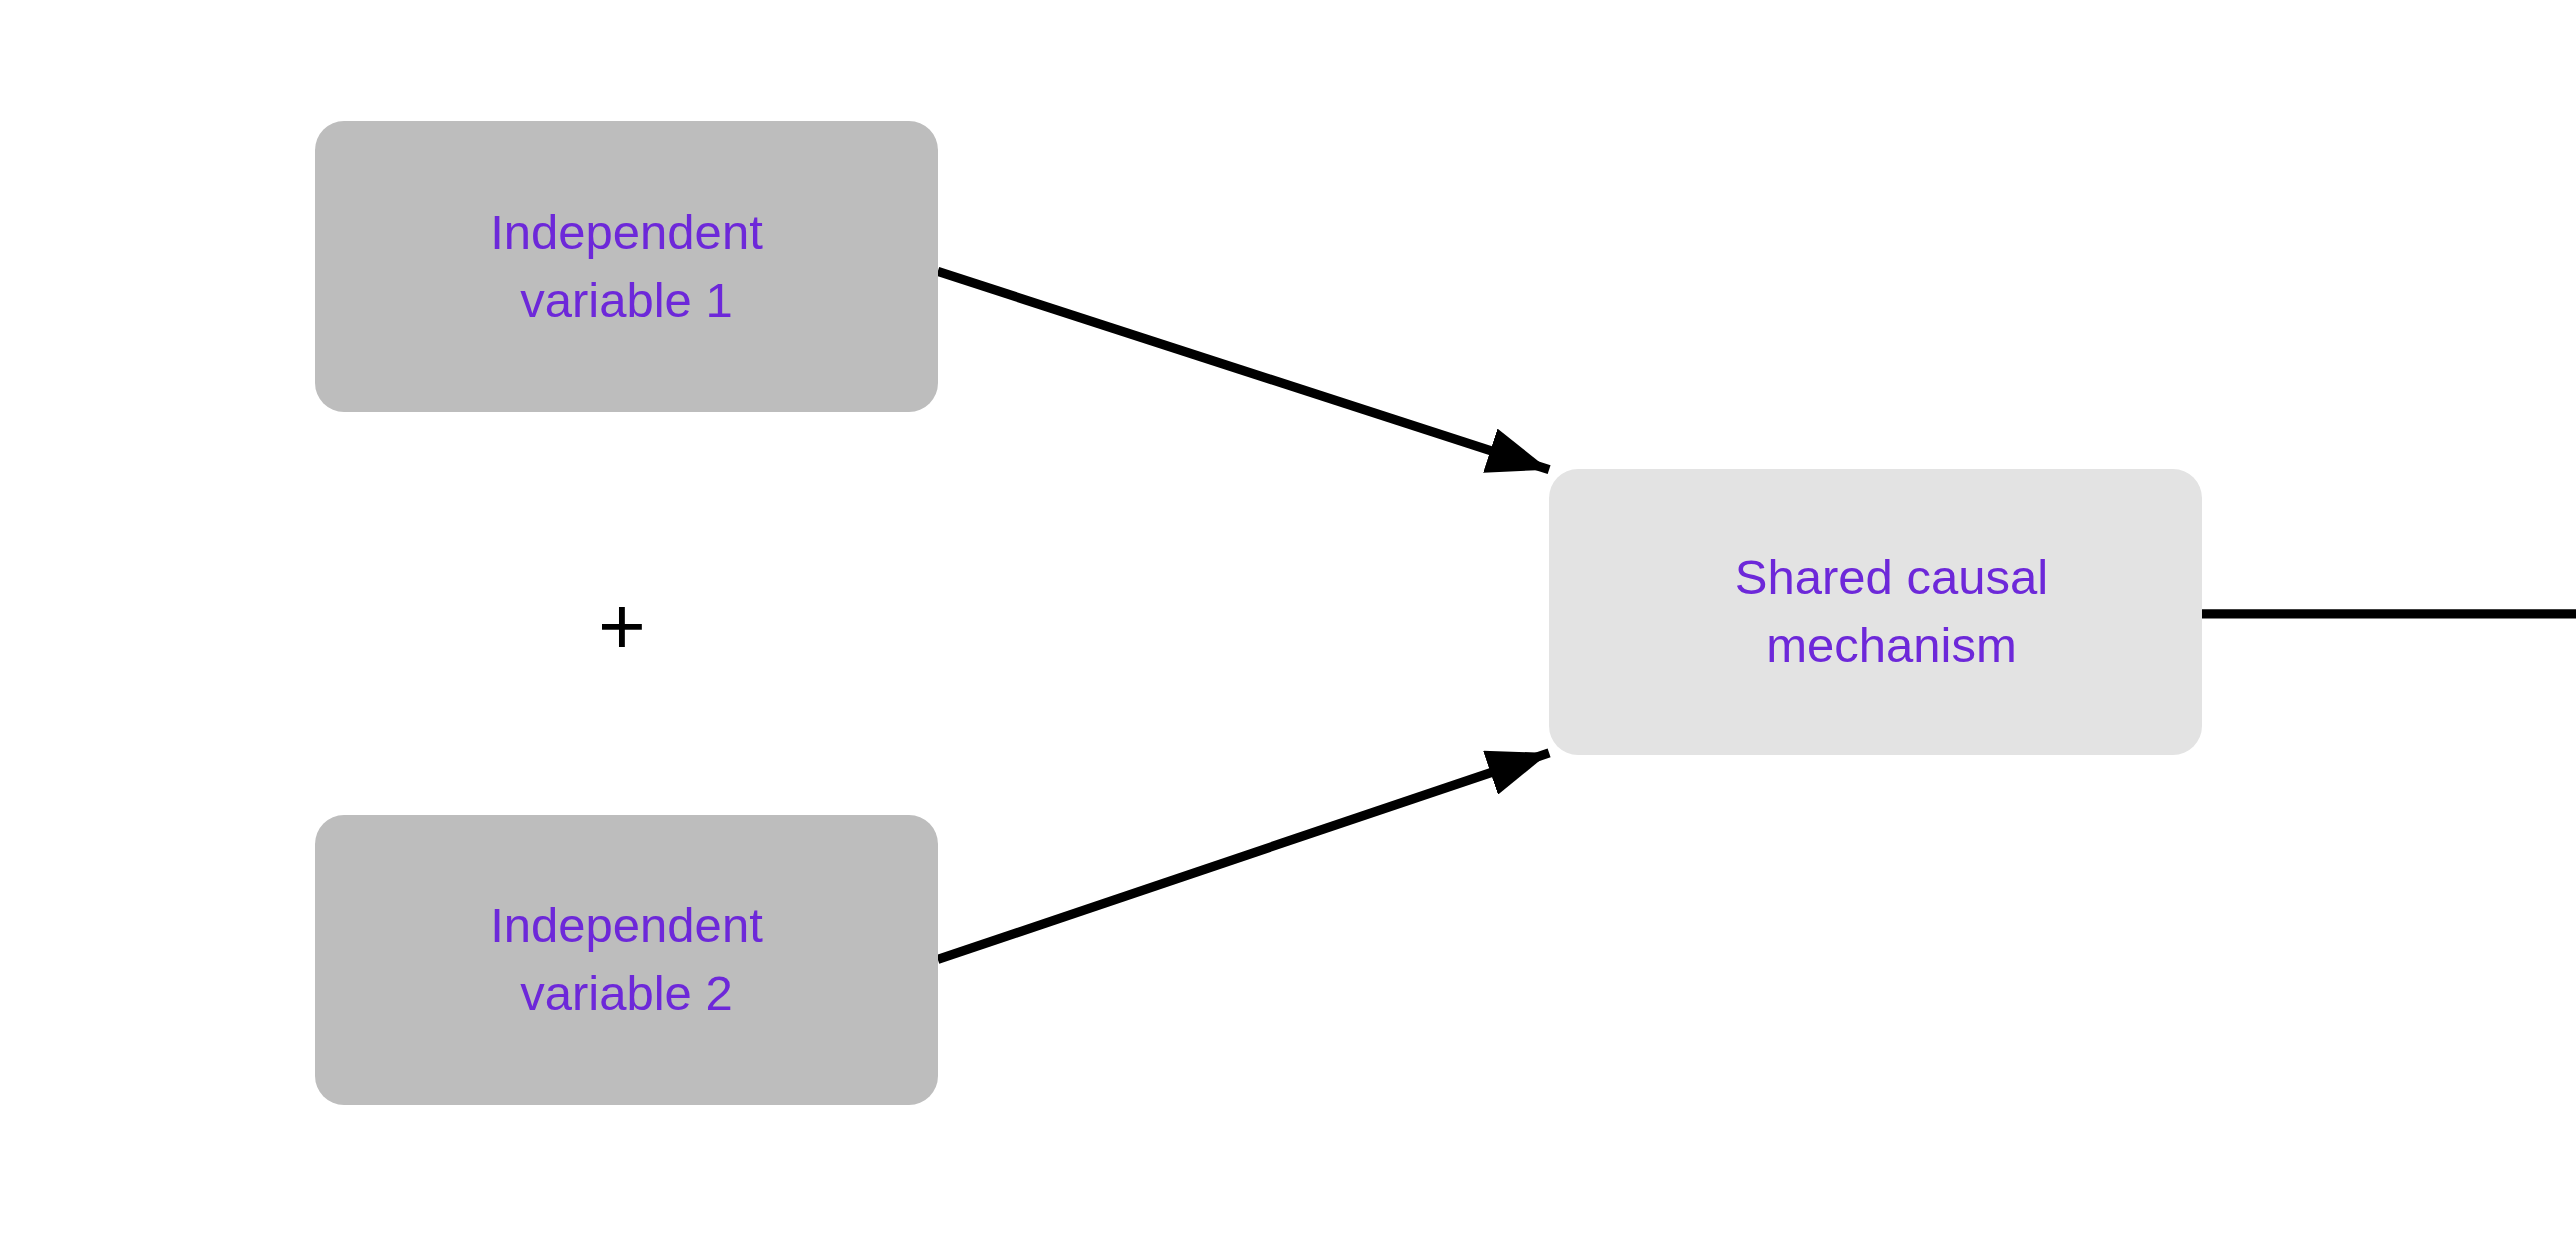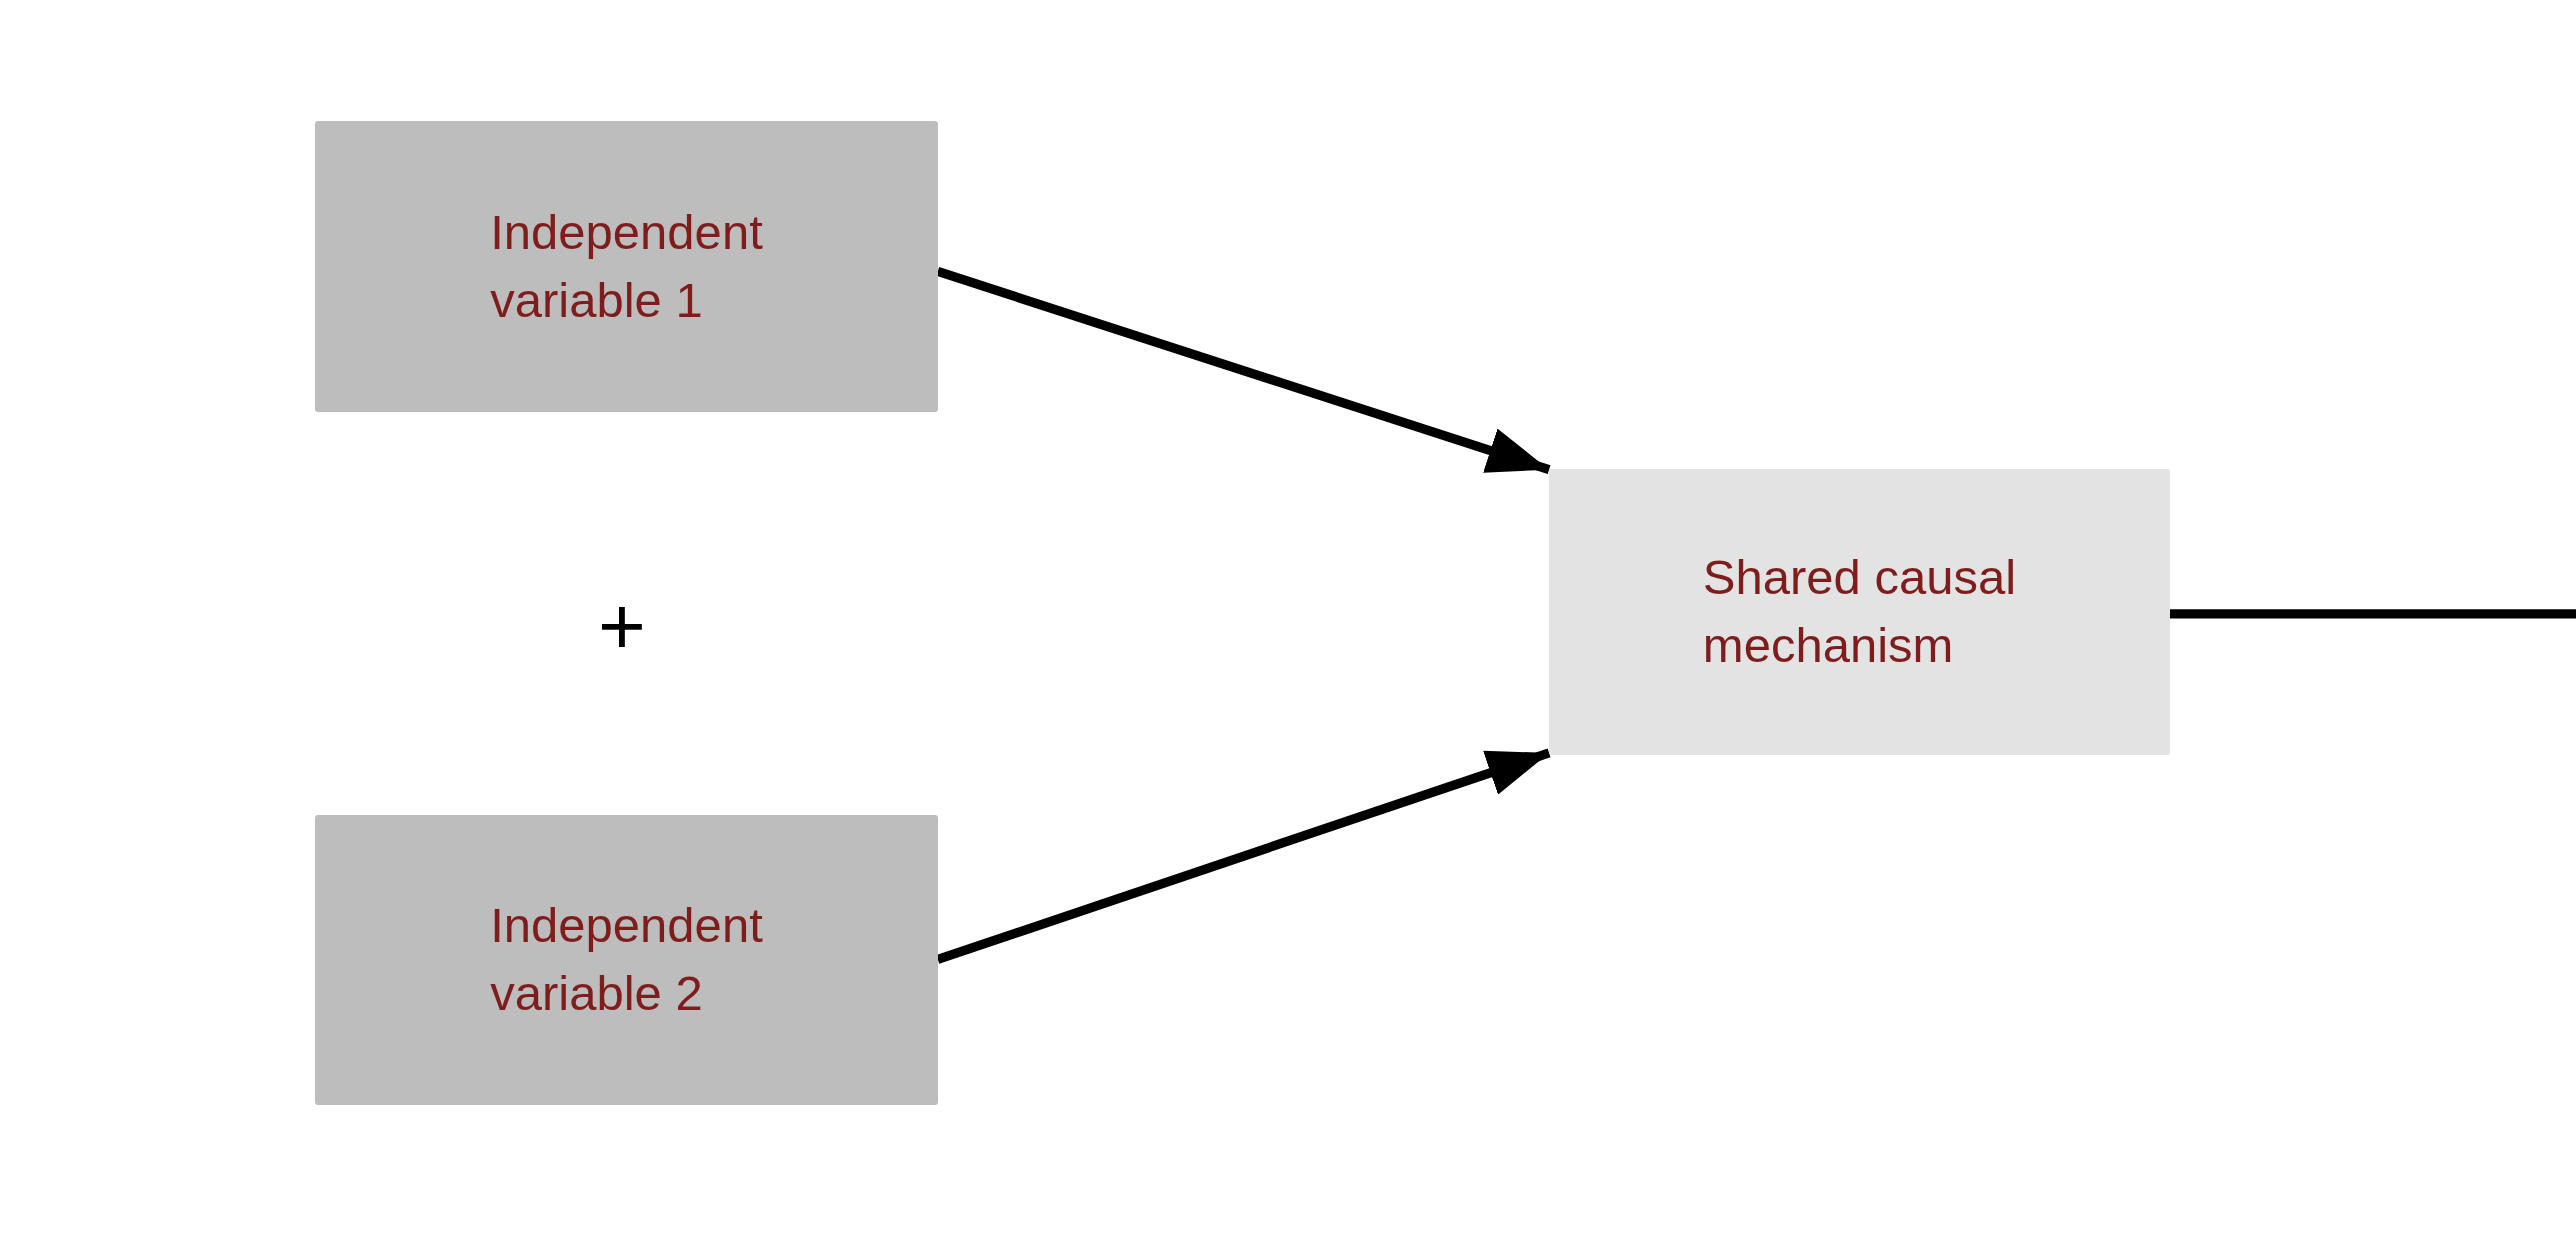--- a/index.html
+++ b/index.html
@@ -16,31 +16,32 @@
     position: absolute;
     left: 0; top: 0;
     width: 3709px; height: 1236px;
     pointer-events: none;
   }
   .node {
     position: absolute;
     display: flex;
     align-items: center;
     justify-content: center;
+    text-align: center;
     white-space: pre-line;
     font-size: 49px;
     line-height: 1.38;
-    border-radius: 3px;
-    color: #7f1d1d;
+    border-radius: 29px;
+    color: #6d28d9;
   }
   .node--dark  { background: #bdbdbd; }
   .node--light { background: #e3e3e3; }
   #node-iv1  { left: 315px;  top: 121px;  width: 623px; height: 291px; }
   #node-iv2  { left: 315px;  top: 815px; width: 623px; height: 290px; }
-  #node-mech { left: 1549px; top: 469px;  width: 621px; height: 286px; }
+  #node-mech { left: 1549px; top: 469px;  width: 621px; height: 286px; padding-left: 32px; }
   .plus-operator {
     position: absolute;
     left: 622px; top: 626px;
     transform: translate(-50%, -50%);
     font-size: 82px;
     line-height: 1;
     color: #000000;
   }
 </style>
 </head>

